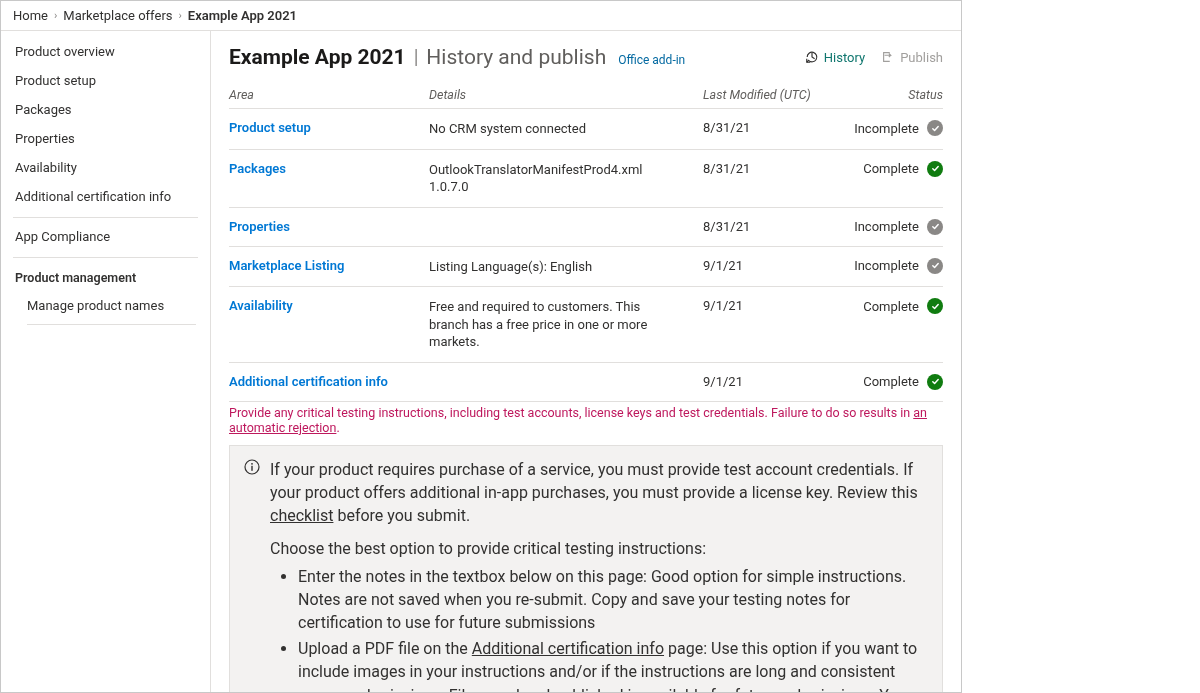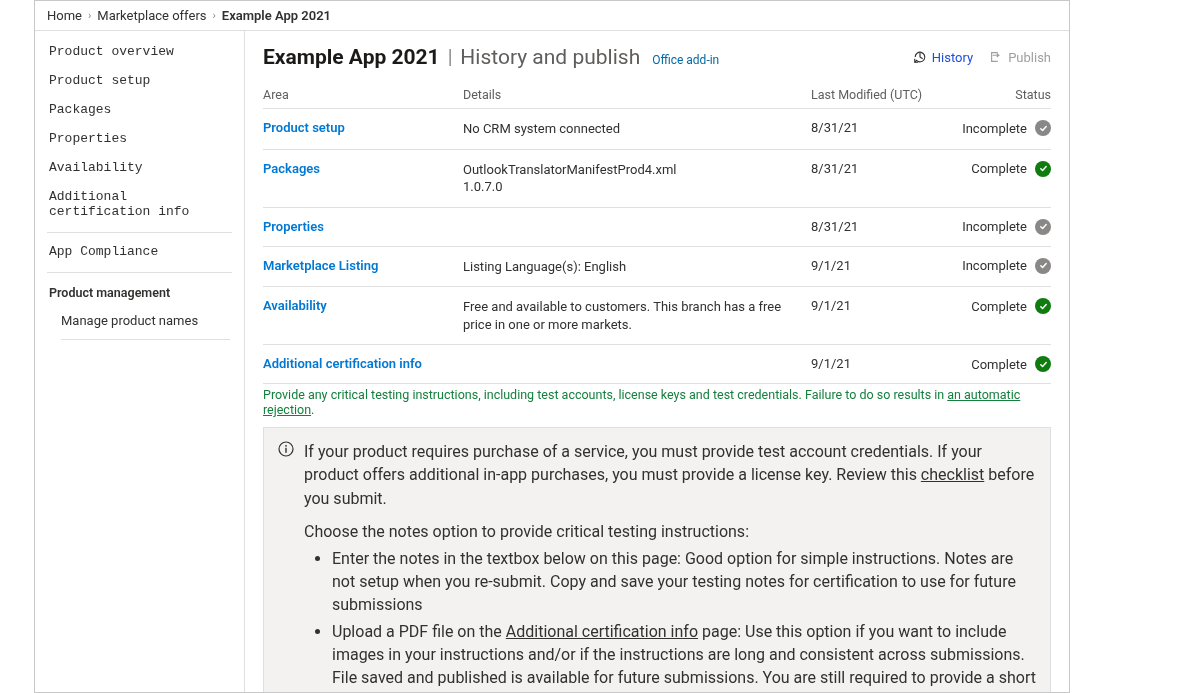--- a/index.html
+++ b/index.html
@@ -4,27 +4,26 @@
 <style>
   * { box-sizing: border-box; }
   html, body {
     margin: 0; padding: 0;
     font-family: "Segoe UI", -apple-system, BlinkMacSystemFont, Roboto, sans-serif;
     font-size: 13px;
     color: #323130;
     background: #ffffff;
   }
   .frame {
-    width: 1036px;
+    width: 962px;
     height: 693px;
     border: 1px solid #c8c8c8;
     position: relative;
     overflow: hidden;
     background: #fff;
-    margin-left: 34px;
   }
   
   .breadcrumb {
     display: flex;
     align-items: center;
     gap: 6px;
     padding: 6px 12px 6px 12px;
     font-size: 13px;
     color: #323130;
     border-bottom: 1px solid #e1dfdd;
@@ -36,21 +35,21 @@
   .layout {
     display: flex;
     height: calc(100% - 30px);
   }
   .sidebar {
     width: 210px;
     border-right: 1px solid #e1dfdd;
     padding-top: 6px;
     flex-shrink: 0;
   }
-  .side-group { padding: 0 12px; font-family: Liberation Mono, monospace; }
+  .side-group { padding: 0 12px; }
   .side-item {
     padding: 7px 2px;
     cursor: pointer;
     color: #323130;
   }
   .side-sep {
     border-top: 1px solid #e1dfdd;
     margin: 6px 12px 4px 12px;
   }
   .side-heading {
@@ -73,30 +72,31 @@
     align-items: center;
     justify-content: space-between;
     margin-bottom: 12px;
   }
   .titleblock { display: flex; align-items: baseline; gap: 6px; flex-wrap: wrap;}
   .app-title { font-size: 21px; font-weight: 700; color: #1b1a19; }
   .title-sep { font-size: 21px; font-weight: 300; color: #605e5c; margin: 0 2px;}
   .subtitle { font-size: 21px; font-weight: 400; color: #605e5c; }
   .badge { font-size: 12px; color: #0369a1; margin-left: 6px; }
   .title-actions { display: flex; gap: 16px; align-items: center; font-size: 13px; }
-  .action { display: flex; align-items: center; gap: 5px; cursor: pointer; color: #1d4ed8;}
+  .action { display: flex; align-items: center; gap: 5px; cursor: pointer; color: #0f766e;}
   .action.disabled { color: #a19f9d; cursor: default; }
   .icon-sm { width: 14px; height: 14px; display: inline-block; }
   
   .review-table .head {
     display: flex;
     color: #605e5c;
     font-size: 12.5px;
     padding: 6px 0;
     border-bottom: 1px solid #e1dfdd;
+    font-style: italic;
   }
   .col-area { width: 200px; flex-shrink: 0; }
   .col-details { flex: 1; padding-right: 22px; }
   .col-date { width: 130px; flex-shrink: 0; }
   .col-status { width: 110px; text-align: right; flex-shrink: 0; display: flex; justify-content: flex-end; align-items: center; gap: 8px;}
   .row {
     display: flex;
     align-items: flex-start;
     padding: 11px 0;
     border-bottom: 1px solid #e1dfdd;
@@ -107,21 +107,21 @@
   .status-icon {
     width: 16px; height: 16px; border-radius: 50%;
     display: inline-flex; align-items: center; justify-content: center;
     flex-shrink: 0;
   }
   .status-icon.complete { background: #107c10; }
   .status-icon.incomplete { background: #8a8886; }
   .status-icon svg { width: 9px; height: 9px; }
   
   .notes-heading { font-weight: 600; margin-top: 22px; font-size: 13px; }
-  .notes-desc { font-size: 12.5px; margin-top: 3px; color: #15803d; }
+  .notes-desc { font-size: 12.5px; margin-top: 3px; color: #be185d; }
   .notes-desc .ul { text-decoration: underline; cursor: pointer;}
   .info-box {
     background: #f3f2f1;
     border: 1px solid #e1dfdd;
     padding: 12px 14px 12px 14px;
     margin-top: 10px;
     font-size: 16px;
     line-height: 1.45;
     color: #323130;
   }
@@ -263,21 +263,21 @@
                 <span>Incomplete</span>
                 <span class="status-icon incomplete">
                   <svg viewBox="0 0 10 10">
                     <path d="M2 5.2l2 2 4-4.4" fill="none" stroke="#fff" stroke-width="1.6" stroke-linecap="round" stroke-linejoin="round"></path>
                   </svg>
                 </span>
               </div>
             </div>
             <div class="row">
               <div class="col-area"><a>Availability</a></div>
-              <div class="col-details" style="white-space: pre-line;">Free and available to customers. This branch has a free price in one or more markets.</div>
+              <div class="col-details" style="white-space: pre-line;">Free and required to customers. This branch has a free price in one or more markets.</div>
               <div class="col-date">9/1/21</div>
               <div class="col-status">
                 <span>Complete</span>
                 <span class="status-icon complete">
                   <svg viewBox="0 0 10 10">
                     <path d="M2 5.2l2 2 4-4.4" fill="none" stroke="#fff" stroke-width="1.6" stroke-linecap="round" stroke-linejoin="round"></path>
                   </svg>
                 </span>
               </div>
             </div>
@@ -308,23 +308,23 @@
                 <circle cx="8" cy="8" r="7" fill="none" stroke="#323130" stroke-width="1.2"></circle>
                 <circle cx="8" cy="4.8" r="0.9" fill="#323130"></circle>
                 <rect x="7.3" y="6.8" width="1.4" height="5" fill="#323130"></rect>
               </svg>
           </span>
           <div>
             <span>If your product requires purchase of a service, you must provide test account credentials. If your product offers additional in-app purchases, you must provide a license key. Review this </span><span class="ul">checklist</span><span> before you submit.</span>
           </div>
         </div>
         <div class="info-box-body">
-          <div>Choose the notes option to provide critical testing instructions:</div>
+          <div>Choose the best option to provide critical testing instructions:</div>
           <ul>
-            <li>Enter the notes in the textbox below on this page: Good option for simple instructions. Notes are not setup when you re-submit. Copy and save your testing notes for certification to use for future submissions</li>
+            <li>Enter the notes in the textbox below on this page: Good option for simple instructions. Notes are not saved when you re-submit. Copy and save your testing notes for certification to use for future submissions</li>
             <li>
               <span>Upload a PDF file on the </span><span class="ul">Additional certification info</span><span> page:  Use this option if you want to include images in your instructions and/or if the instructions are long and consistent across submissions. File saved and published is available for future submissions. You are still required to provide a short note below on this page.</span>
             </li>
           </ul>
         </div>
       </div>
 
       <textarea class="notes-textarea" value="" style=""></textarea>
 
     </div>

